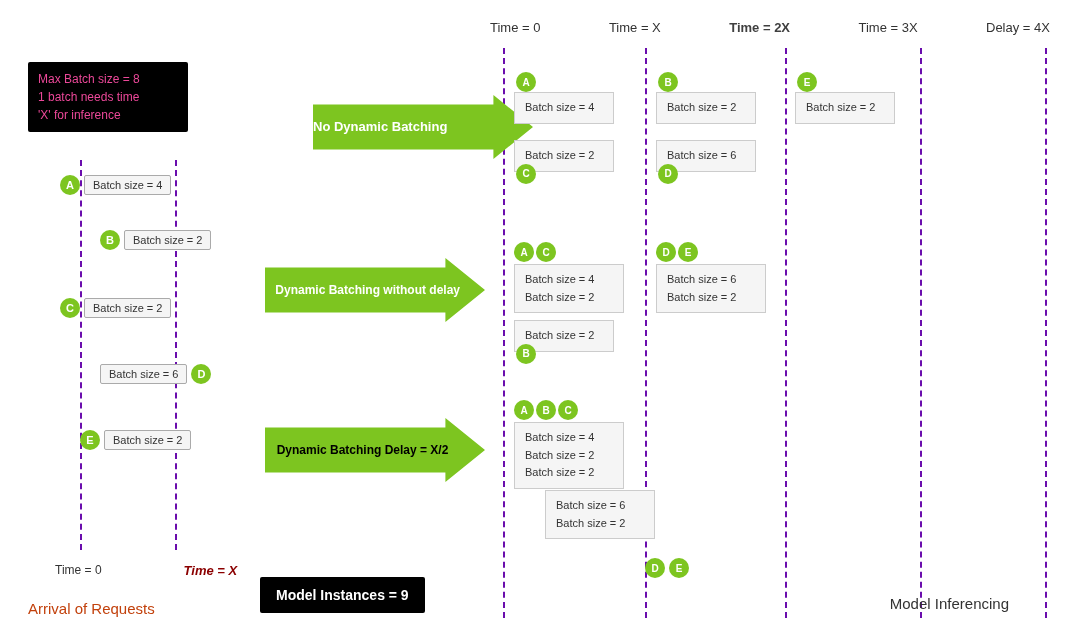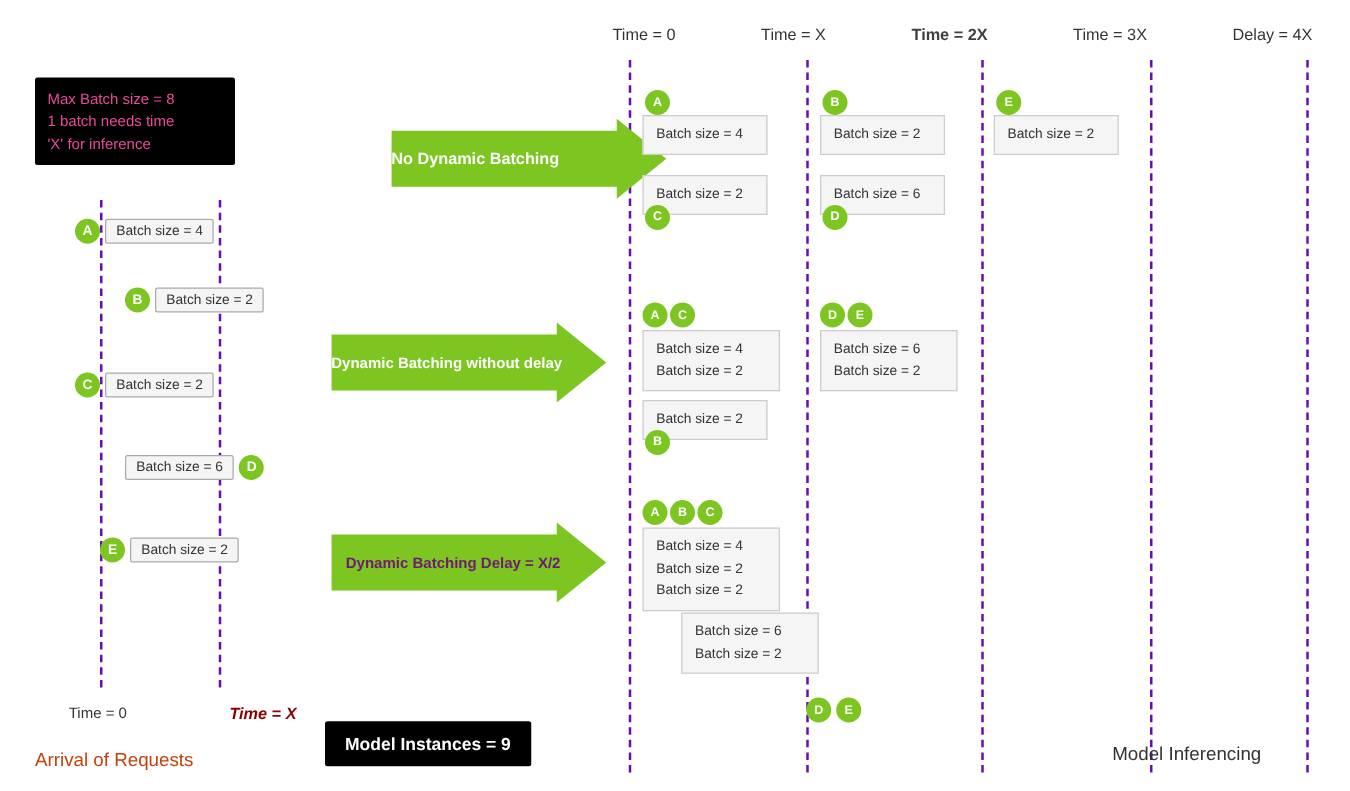--- a/index.html
+++ b/index.html
@@ -151,27 +151,27 @@
 
   <div style="position:absolute;top:48px;left:920px;height:570px;border-left:2px dashed #6a0dad;"></div>
 
   <div style="position:absolute;top:48px;left:1045px;height:570px;border-left:2px dashed #6a0dad;"></div>
 
   <div style="position:absolute;top:95px;left:265px;width:220px;height:64px;background:#7dc520;clip-path:polygon(0 15%, 82% 15%, 82% 0%, 100% 50%, 82% 100%, 82% 85%, 0 85%);display:flex;align-items:center;justify-content:flex-start;padding-right:25px;margin-left:48px;">
     <span style="color:#fff;font-size:13px;font-weight:bold;text-align:center;line-height:1.4;">No Dynamic
 Batching</span>
   </div>
 
-  <div style="position:absolute;top:258px;left:265px;width:220px;height:64px;background:#7dc520;clip-path:polygon(0 15%, 82% 15%, 82% 0%, 100% 50%, 82% 100%, 82% 85%, 0 85%);display:flex;align-items:center;justify-content:flex-start;padding-right:25px;">
+  <div style="position:absolute;top:258px;left:265px;width:220px;height:64px;background:#7dc520;clip-path:polygon(0 15%, 82% 15%, 82% 0%, 100% 50%, 82% 100%, 82% 85%, 0 85%);display:flex;align-items:center;justify-content:flex-end;padding-right:25px;">
     <span style="color:#fff;font-size:12px;font-weight:bold;text-align:center;line-height:1.4;">Dynamic Batching
 without delay</span>
   </div>
 
   <div style="position:absolute;top:418px;left:265px;width:220px;height:64px;background:#7dc520;clip-path:polygon(0 15%, 82% 15%, 82% 0%, 100% 50%, 82% 100%, 82% 85%, 0 85%);display:flex;align-items:center;justify-content:center;padding-right:25px;">
-    <span style="color:#701a75;font-size:12px;font-weight:bold;text-align:center;line-height:1.4;">Dynamic Batching
+    <span style="color:#000000;font-size:12px;font-weight:bold;text-align:center;line-height:1.4;">Dynamic Batching
 Delay = X/2</span>
   </div>
 
   <div style="position:absolute;top:82px;left:514px;">
     <div class="inf-circle" style="top:-10px;left:2px;">A</div>
     <div style="border:1px solid #ccc;background:#f5f5f5;padding:6px 10px;margin-top:10px;min-width:100px;">
       <div class="inf-batch-row">Batch size = 4</div>
     </div>
   </div>
 

